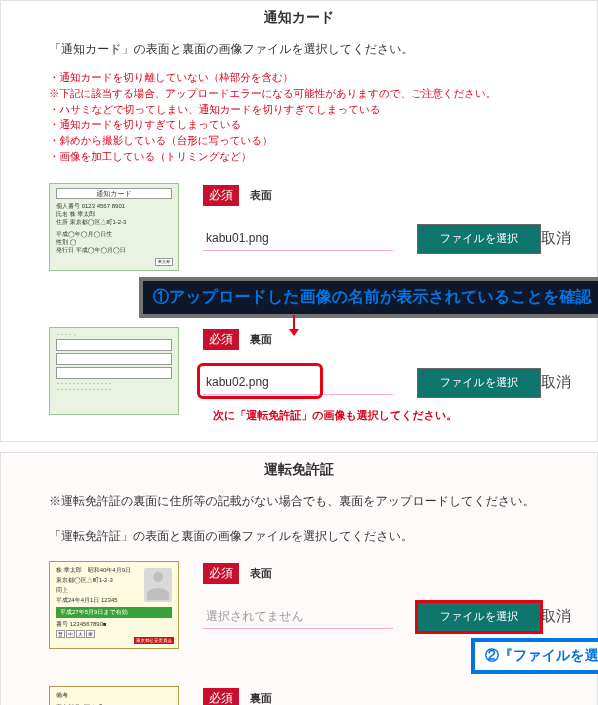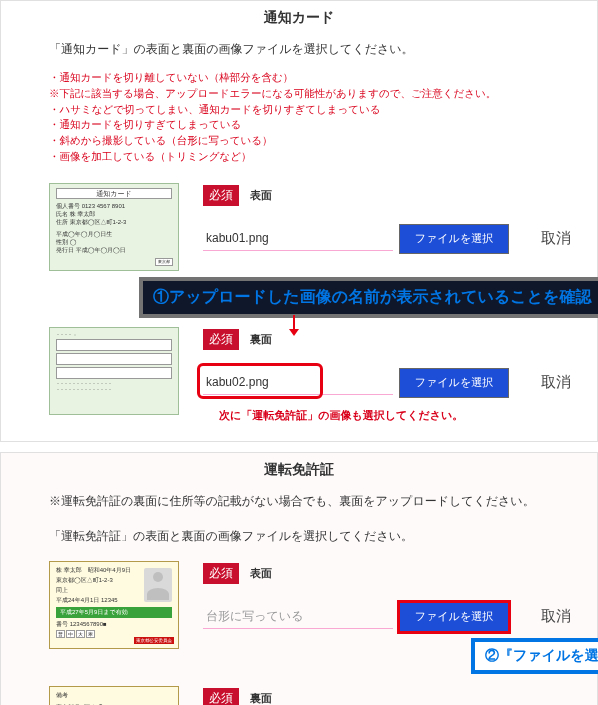--- a/index.html
+++ b/index.html
@@ -146,37 +146,37 @@
     .underline-box.empty { color:#999; }
     .annot-red-box {
       position:absolute; left:-6px; top:-8px;
       width: 126px; height: 36px;
       border: 3px solid #e60012;
       border-radius: 6px;
       pointer-events:none;
     }
 
     .btn-choose {
-      width: 110px; height: 30px;
-      background: #1d4ed8;
+      width: 124px; height: 30px;
+      background: #0f766e;
       color: #fff; font-size: 11px;
       display: flex; align-items: center; justify-content: center;
       border: 1px solid #666;
       cursor: pointer;
-      margin-right: 32px;
+      margin-right: 0;
     }
     .btn-choose.framed { outline: 3px solid #e60012; outline-offset:-1px; }
 
     .cancel-link {
       color: #444; font-size: 15px; cursor: pointer; text-align: center;
     }
 
     .red-note {
       color:#d9001b; font-size:11px; font-weight:bold;
-      margin-top:10px; margin-left:16px;
+      margin-top:10px; margin-left:10px;
     }
 
     
     .callout-wrap {
       position: relative;
       margin: 2px 0 0 138px;
       height: 50px;
     }
     .callout-blue {
       border: 4px solid #737373;
@@ -314,21 +314,21 @@
         <span>牽</span>
       </div>
       <div class="chip">東京都公安委員会</div>
     </div>
 
     <div class="rcol">
       <span class="badge-req">必須</span>
       <span class="face-label">表面</span>
 
       <div class="file-line">
-        <div class="underline-box empty">台形に写っている</div>
+        <div class="underline-box empty">選択されてません</div>
         <div class="btns">
           <div class="btn-choose framed">ファイルを選択</div>
           <div class="cancel-link">取消</div>
         </div>
       </div>
 
       <div class="callout2-wrap">
         <div class="callout2">②『ファイルを選択』をクリック↑</div>
       </div>
     </div>

